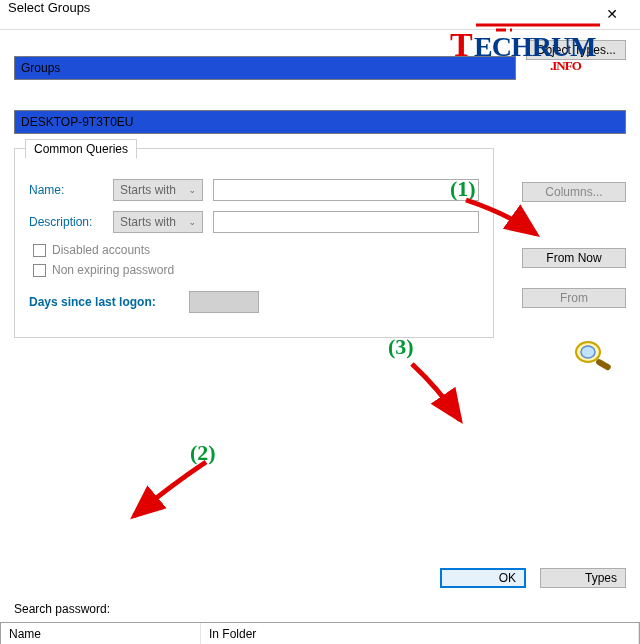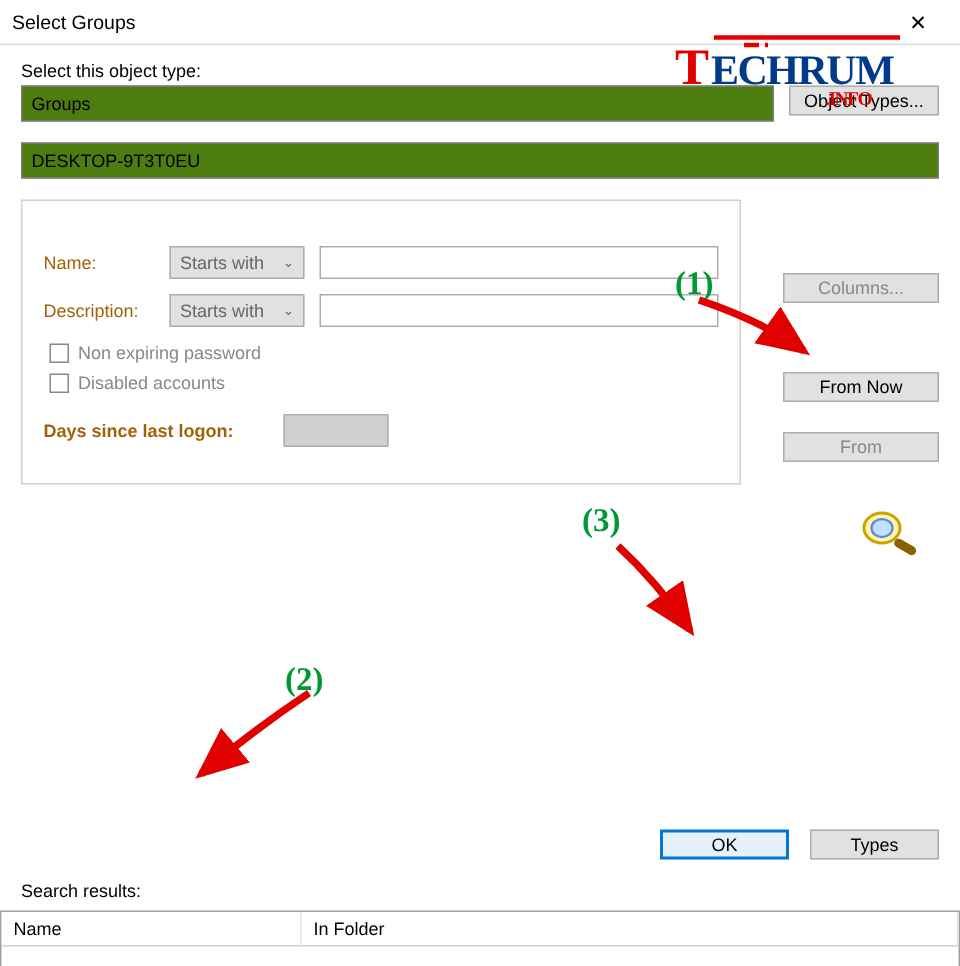--- a/index.html
+++ b/index.html
@@ -9,42 +9,42 @@
     font-size: 12px;
     color: #000;
     background: #fff;
     width: 640px;
     height: 644px;
     overflow: hidden;
     position: relative;
   }
   .titlebar {
     display: flex;
-    align-items: center;
+    align-items: flex-start;
     height: 30px;
     padding: 0 8px;
     border-bottom: 1px solid #ddd;
     background: #fff;
   }
   .titlebar .title { flex: 1; font-size: 13px; }
   .close-x {
     width: 40px; height: 28px;
     display: flex; align-items: center; justify-content: center;
     font-size: 14px;
   }
   .content { padding: 10px 14px 0 14px; position: relative; }
   .label { margin-bottom: 3px; }
   .row { display: flex; gap: 10px; margin-bottom: 14px; }
   .textbox {
     flex: 1;
     height: 24px;
     border: 1px solid #7a7a7a;
     padding: 2px 6px;
-    background: #4d7c0f;
-    display: flex; align-items: center;
+    background: #1d4ed8;
+    display: flex; align-items: center; margin-top: 16px;
   }
   .btn {
     background: #e1e1e1;
     border: 1px solid #adadad;
     height: 20px;
     min-width: 100px;
     display: flex; align-items: center; justify-content: center;
     padding: 0 8px;
   }
   .btn.primary { border: 2px solid #0078d7; background: #e5f1fb; }
@@ -57,21 +57,21 @@
   }
   .fieldset-legend {
     position: absolute;
     top: -10px; left: 10px;
     background: #fff;
     padding: 2px 8px;
     border: 1px solid #d0d0d0;
     border-bottom-color: #fff;
   }
   .form-row { display: flex; align-items: center; gap: 10px; margin-bottom: 10px; }
-  .form-row .flabel { width: 74px; color: #a16207; }
+  .form-row .flabel { width: 74px; color: #0369a1; }
   .combo {
     display: flex; align-items: center; gap: 4px;
     background: #e1e1e1; border: 1px solid #adadad;
     height: 22px; padding: 4px 6px; min-width: 90px;
     color: #666; justify-content: space-between;
   }
   .combo .chev { font-size: 9px; }
   .tfield {
     border: 1px solid #adadad; background: #fff;
     height: 22px; flex: 1;
@@ -86,21 +86,21 @@
     position: absolute; right: 14px; top: 182px;
     display: flex; flex-direction: column; gap: 20px;
     width: 104px; align-items: stretch;
   }
   .sidebtns .btn { min-width: 0; width: 100%; }
   .magnifier { position: absolute; right: 24px; top: 338px; }
   .action-row {
     display: flex; justify-content: flex-end; gap: 14px;
     padding: 8px 14px 10px 14px;
   }
-  .action-row .btn { min-width: 86px; }
+  .action-row .btn { min-width: 86px; justify-content: flex-end; }
   .sr-label { padding: 4px 14px 6px 14px; }
   .results {
     border: 1px solid #a0a0a0;
     margin: 0 0 0 0;
     height: 164px;
     overflow: hidden;
     position: relative;
   }
   .results-inner { display: flex; flex-direction: column; }
   .cols {
@@ -132,37 +132,37 @@
 </head>
 <body>
 
 <div class="titlebar">
   <div class="title">Select Groups</div>
   <div class="close-x">✕</div>
 </div>
 
 <div class="content">
 
-  <div class="label">Select this object type:</div>
   <div class="row">
     <div class="textbox">
         <span>Groups</span>
       </div>
     <div class="btn">
         <span>Object Types...</span>
       </div>
   </div>
 
   <div class="row">
     <div class="textbox">
         <span>DESKTOP-9T3T0EU</span>
       </div>
   </div>
 
   <div class="fieldset" style="width: 480px;">
+    <div class="fieldset-legend">Common Queries</div>
 
     <div class="form-row">
       <div class="flabel">Name:</div>
       <div class="combo">
         <span>Starts with</span>
         <span class="chev">⌄</span>
       </div>
       <div class="tfield"></div>
     </div>
 
@@ -170,25 +170,25 @@
       <div class="flabel">Description:</div>
       <div class="combo">
         <span>Starts with</span>
         <span class="chev">⌄</span>
       </div>
       <div class="tfield"></div>
     </div>
 
     <div class="chk">
       <span class="chkbox"></span>
-      <span>Non expiring password</span>
+      <span>Disabled accounts</span>
     </div>
     <div class="chk">
       <span class="chkbox"></span>
-      <span>Disabled accounts</span>
+      <span>Non expiring password</span>
     </div>
 
     <div class="form-row" style="margin-top:14px;font-weight:bold;">
       <div class="flabel" style="width:150px;">Days since last logon:</div>
       <div class="grayfield"></div>
     </div>
   </div>
 </div>
 
 <div class="sidebtns">
@@ -214,21 +214,21 @@
 
 <div class="action-row" style="margin-top: 222px;">
   <div class="btn primary">
       <span>OK</span>
     </div>
   <div class="btn">
       <span>Types</span>
     </div>
 </div>
 
-<div class="sr-label">Search results:</div>
+<div class="sr-label">Search password:</div>
 <div class="results">
   <div class="results-inner">
     <div class="cols">
       <div class="col name">Name</div>
       <div class="col folder">In Folder</div>
     </div>
 
   </div>
 
 </div>

